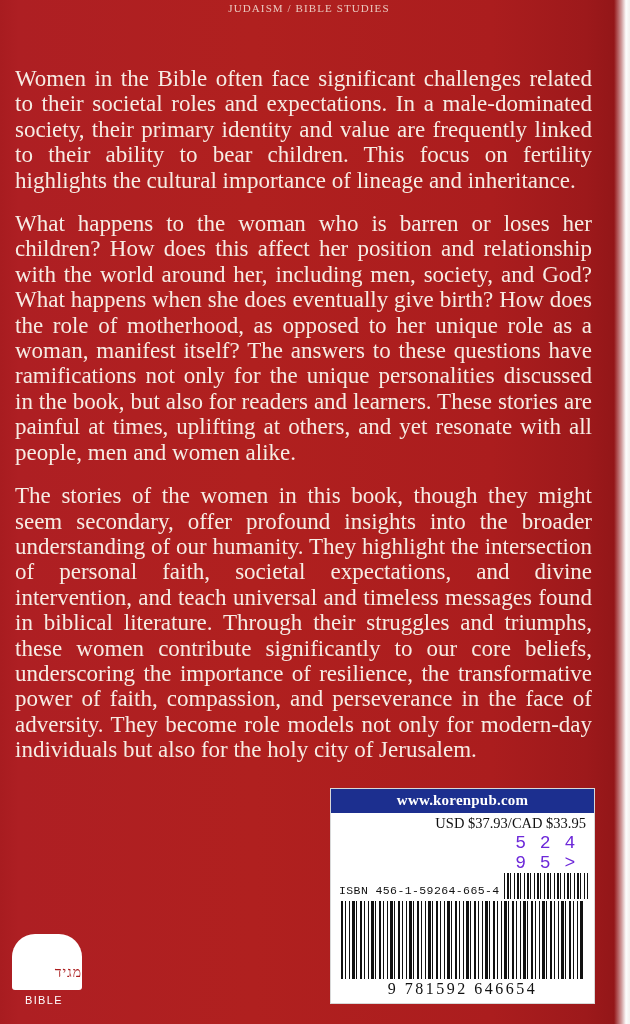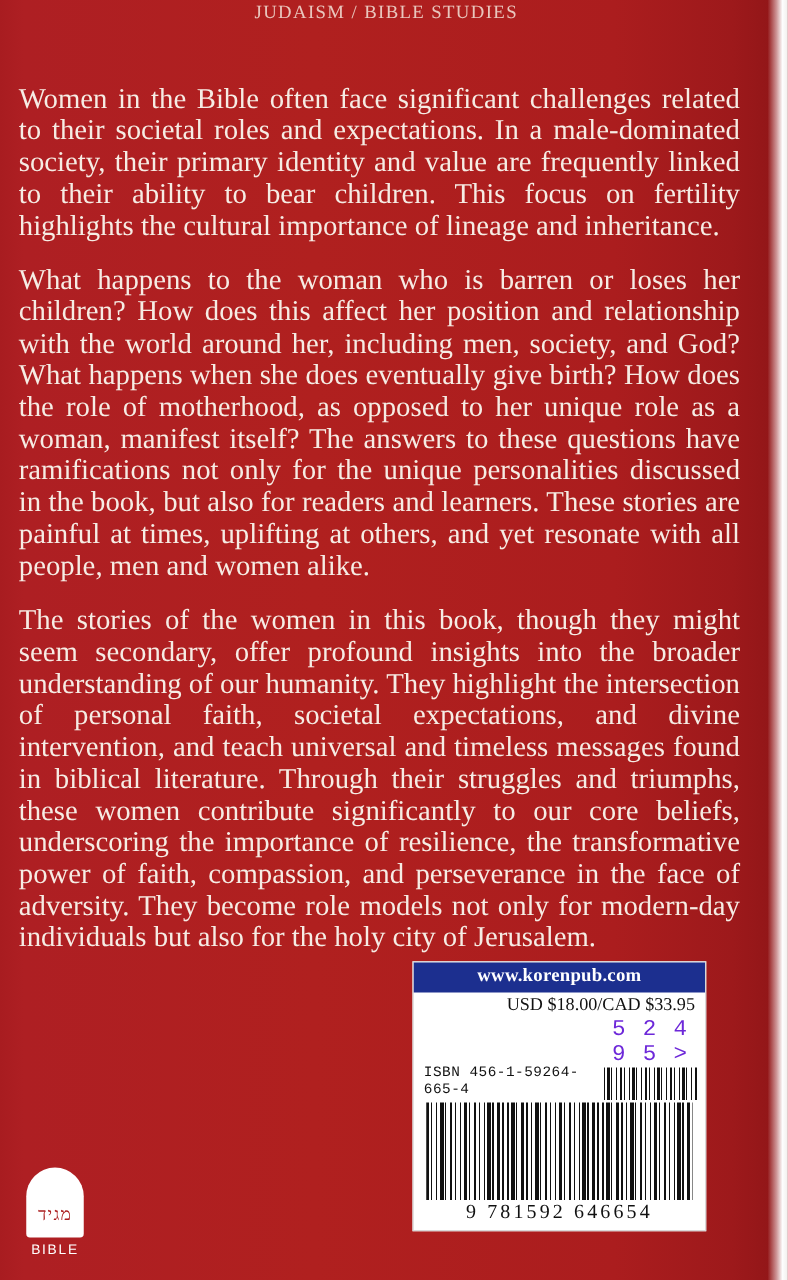--- a/index.html
+++ b/index.html
@@ -30,21 +30,21 @@
     background: linear-gradient(90deg, rgba(255,255,255,0.0) 0%, rgba(255,255,255,0.55) 45%, #fdfdfd 75%, #f2f0ee 100%);
   }
   .category {
     position: absolute;
     top: 2px;
     left: 0;
     right: 12px;
     text-align: center;
     color: #f0d9cf;
     font-family: "Liberation Serif", serif;
-    font-size: 15px;
+    font-size: 11px;
     letter-spacing: 1.1px;
     opacity: 0.9;
   }
   .blurb {
     position: absolute;
     left: 15px;
     right: 38px;
     top: 66px;
     color: #f6ece4;
     font-size: 23px;
@@ -56,22 +56,22 @@
     margin: 0 0 18px 0;
   }
   .blurb p:last-child {
     margin-bottom: 17px;
   }
 
   
   .barcode-block {
     position: absolute;
     left: 330px;
-    top: 769px;
-    width: 235px;
+    top: 788px;
+    width: 265px;
     background: #ffffff;
     border: 1px solid #d8d8d8;
     box-sizing: border-box;
   }
   .barcode-url {
     background: #1c2f8f;
     color: #ffffff;
     text-align: center;
     font-family: "Liberation Serif", serif;
     font-weight: bold;
@@ -141,28 +141,28 @@
 
   
   .publisher {
     position: absolute;
     left: 12px;
     bottom: 18px;
     width: 64px;
     text-align: center;
   }
   .logo-shape {
-    width: 46px;
+    width: 70px;
     height: 56px;
     margin: 0 auto 4px auto;
     background: #ffffff;
     border-radius: 23px 23px 3px 3px;
     display: flex;
     align-items: flex-end;
-    justify-content: center;
+    justify-content: flex-end;
   }
   .logo-hebrew {
     color: #ab1d1e;
     font-family: "Liberation Serif", serif;
     font-size: 14px;
     padding-bottom: 9px;
     letter-spacing: 1px;
   }
   .publisher-name {
     color: #ffffff;
@@ -179,21 +179,21 @@
   <div class="category">JUDAISM / BIBLE STUDIES</div>
 
   <div class="blurb">
     <p>Women in the Bible often face significant challenges related to their societal roles and expectations. In a male-dominated society, their primary identity and value are frequently linked to their ability to bear children. This focus on fertility highlights the cultural importance of lineage and inheritance.</p>
     <p>What happens to the woman who is barren or loses her children? How does this affect her position and relationship with the world around her, including men, society, and God? What happens when she does eventually give birth? How does the role of motherhood, as opposed to her unique role as a woman, manifest itself? The answers to these questions have ramifications not only for the unique personalities discussed in the book, but also for readers and learners. These stories are painful at times, uplifting at others, and yet resonate with all people, men and women alike.</p>
     <p>The stories of the women in this book, though they might seem secondary, offer profound insights into the broader understanding of our humanity. They highlight the intersection of personal faith, societal expectations, and divine intervention, and teach universal and timeless messages found in biblical literature. Through their struggles and triumphs, these women contribute significantly to our core beliefs, underscoring the importance of resilience, the transformative power of faith, compassion, and perseverance in the face of adversity. They become role models not only for modern-day individuals but also for the holy city of Jerusalem.</p>
   </div>
 
   <div class="barcode-block">
     <div class="barcode-url">www.korenpub.com</div>
-    <div class="price-line">USD $18.00/CAD $33.95</div>
+    <div class="price-line">USD $37.93/CAD $33.95</div>
     <div class="isbn-line">
       <div class="isbn-text">ISBN 456-1-59264-665-4</div>
       <div class="addon-wrap">
         <div class="addon-digits">5 2 4 9 5 &gt;</div>
         <div class="bars"></div>
       </div>
     </div>
     <div class="main-bars-wrap">
       <div class="main-bars"></div>
     </div>

